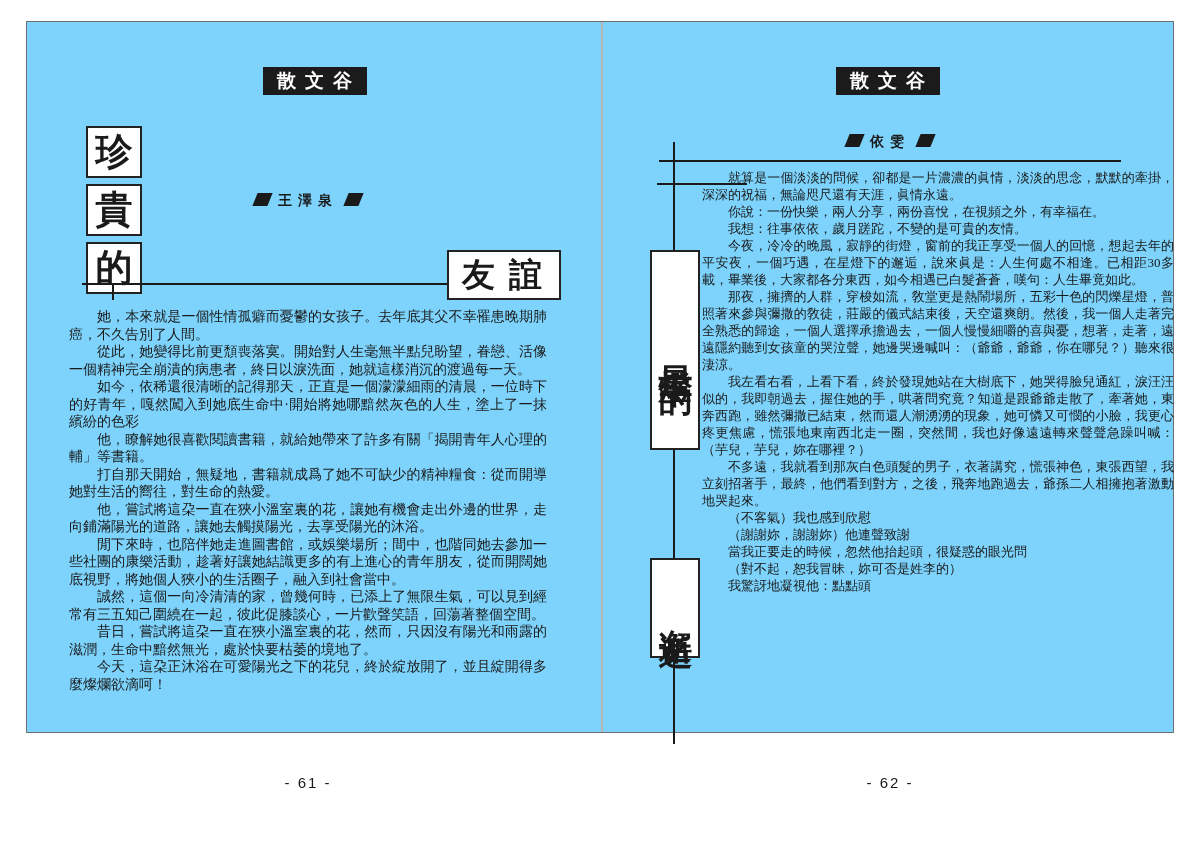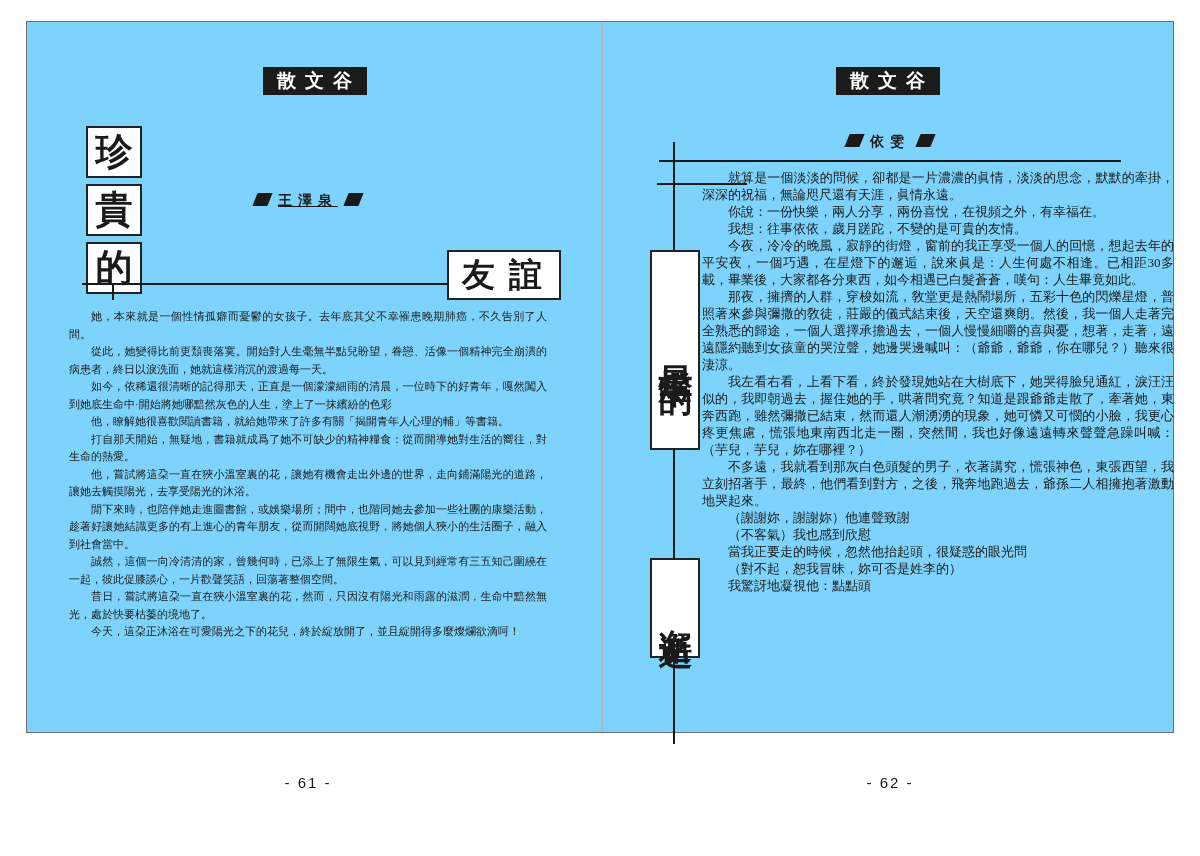--- a/index.html
+++ b/index.html
@@ -42,21 +42,21 @@
     position:absolute;left:420px;top:228px;width:100px;height:46px;
     border:2px solid #222;background:#fff;
     display:flex;align-items:center;justify-content:center;
     font-size:33px;font-weight:bold;letter-spacing:14px;padding-left:10px;box-sizing:content-box;
   }
 
   .author-line{
     position:absolute;text-align:center;font-size:14px;font-weight:bold;letter-spacing:6px;
     white-space:nowrap;
   }
-  .page-left .author-line{left:41px;width:480px;top:170px;text-decoration:underline;}
+  .page-left .author-line{left:41px;width:480px;top:170px;}
   .page-right .author-line{left:57px;width:460px;top:111px;}
   .author-marker{
     display:inline-block;width:15px;height:13px;background:#1a1a1a;
     transform:skewX(-22deg);vertical-align:middle;margin:0 8px 4px 8px;
   }
 
   
   .rule-h-right-long{position:absolute;left:56px;top:138px;width:462px;height:2px;background:#1a1a1a;}
   .rule-h-right-short{position:absolute;left:54px;top:161px;width:90px;height:2px;background:#1a1a1a;}
   .rail-v{position:absolute;left:70px;top:120px;width:2px;height:602px;background:#1a1a1a;}
@@ -64,21 +64,21 @@
     position:absolute;left:47px;width:46px;border:2px solid #222;background:#fff;
     writing-mode:vertical-rl;text-orientation:upright;
     font-size:34px;font-weight:bold;text-align:center;
     display:flex;align-items:center;justify-content:center;
     letter-spacing:6px;
   }
   .vtitle-top{top:228px;height:196px;}
   .vtitle-bottom{top:536px;height:96px;}
 
   .body-text{position:absolute;text-align:justify;}
-  .page-left .body-text{left:42px;top:286px;width:478px;font-size:11px;line-height:17.5px;}
+  .page-left .body-text{left:42px;top:286px;width:478px;font-size:14px;line-height:17.5px;}
   .page-right .body-text{left:99px;top:147px;width:472px;font-size:13px;line-height:17px;}
   .body-text p{margin:0;text-indent:2em;}
 
   .page-number{
     position:absolute;text-align:center;font-size:15px;letter-spacing:2px;
     font-family:"Liberation Sans","DejaVu Sans",sans-serif;
   }
   .page-left .page-number{left:41px;width:480px;top:752px;}
   .page-right .page-number{left:57px;width:460px;top:752px;}
 </style>
@@ -135,22 +135,22 @@
     <div class="vtitle-box vtitle-bottom">邂逅</div>
 
     <div class="body-text">
         <p>就算是一個淡淡的問候，卻都是一片濃濃的眞情，淡淡的思念，默默的牽掛，深深的祝福，無論咫尺還有天涯，眞情永遠。</p>
         <p>你說：一份快樂，兩人分享，兩份喜悅，在視頻之外，有幸福在。</p>
         <p>我想：往事依依，歲月蹉跎，不變的是可貴的友情。</p>
         <p>今夜，冷冷的晚風，寂靜的街燈，窗前的我正享受一個人的回憶，想起去年的平安夜，一個巧遇，在星燈下的邂逅，說來眞是：人生何處不相逢。已相距30多載，畢業後，大家都各分東西，如今相遇已白髮蒼蒼，嘆句：人生畢竟如此。</p>
         <p>那夜，擁擠的人群，穿梭如流，敎堂更是熱鬧場所，五彩十色的閃爍星燈，普照著來參與彌撒的敎徒，莊嚴的儀式結束後，天空還爽朗。然後，我一個人走著完全熟悉的歸途，一個人選擇承擔過去，一個人慢慢細嚼的喜與憂，想著，走著，遠遠隱約聽到女孩童的哭泣聲，她邊哭邊喊叫：（爺爺，爺爺，你在哪兒？）聽來很淒涼。</p>
         <p>我左看右看，上看下看，終於發現她站在大樹底下，她哭得臉兒通紅，淚汪汪似的，我即朝過去，握住她的手，哄著問究竟？知道是跟爺爺走散了，牽著她，東奔西跑，雖然彌撒已結束，然而還人潮湧湧的現象，她可憐又可憫的小臉，我更心疼更焦慮，慌張地東南西北走一圈，突然間，我也好像遠遠轉來聲聲急躁叫喊：（芋兒，芋兒，妳在哪裡？）</p>
         <p>不多遠，我就看到那灰白色頭髮的男子，衣著講究，慌張神色，東張西望，我立刻招著手，最終，他們看到對方，之後，飛奔地跑過去，爺孫二人相擁抱著激動地哭起來。</p>
+        <p>（不客氣）我也感到欣慰</p>
         <p>（謝謝妳，謝謝妳）他連聲致謝</p>
-        <p>（不客氣）我也感到欣慰</p>
         <p>當我正要走的時候，忽然他抬起頭，很疑惑的眼光問</p>
         <p>（對不起，恕我冒昧，妳可否是姓李的）</p>
         <p>我驚訝地凝視他：點點頭</p>
       </div>
 
     <div class="page-number">- 62 -</div>
   </div>
 
 </div>
 

